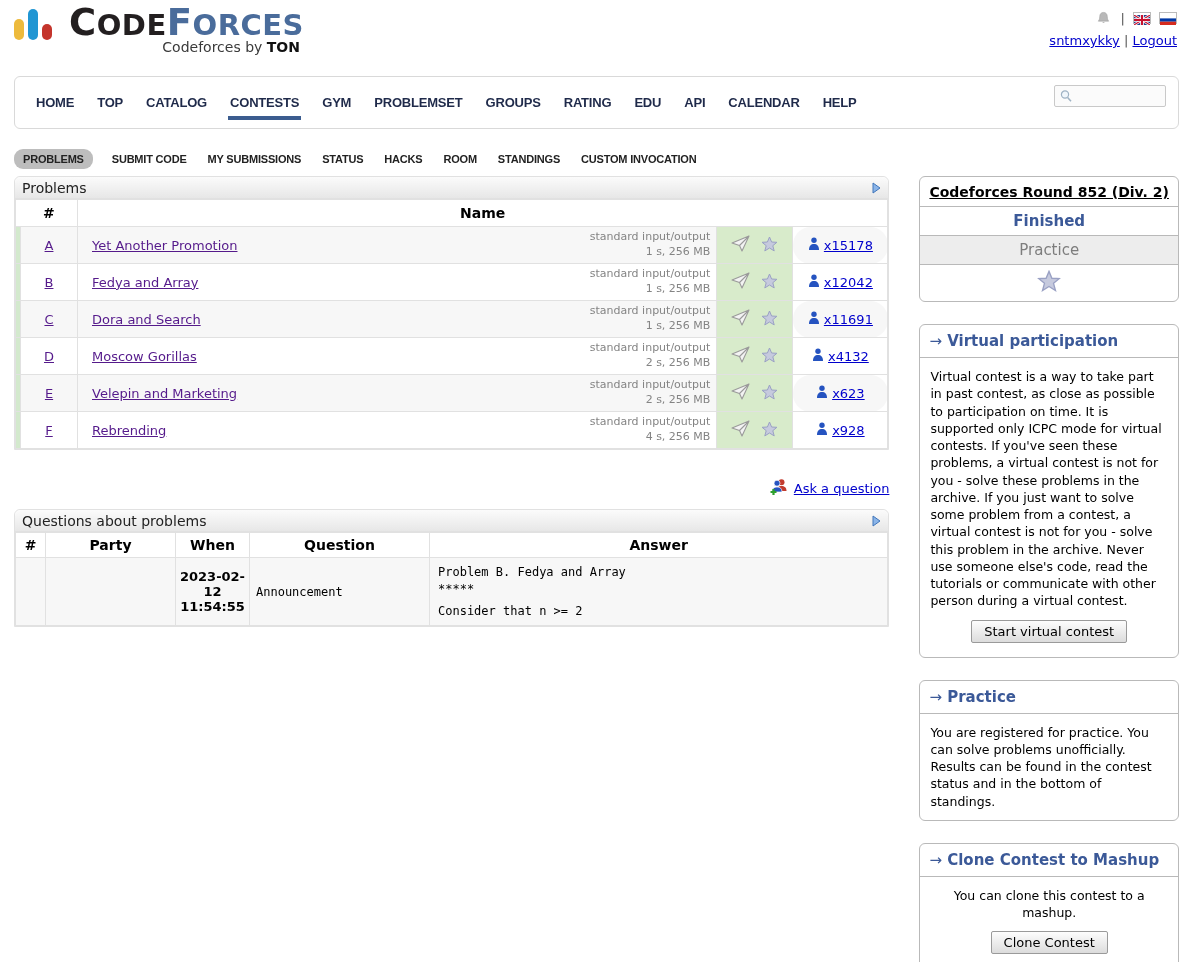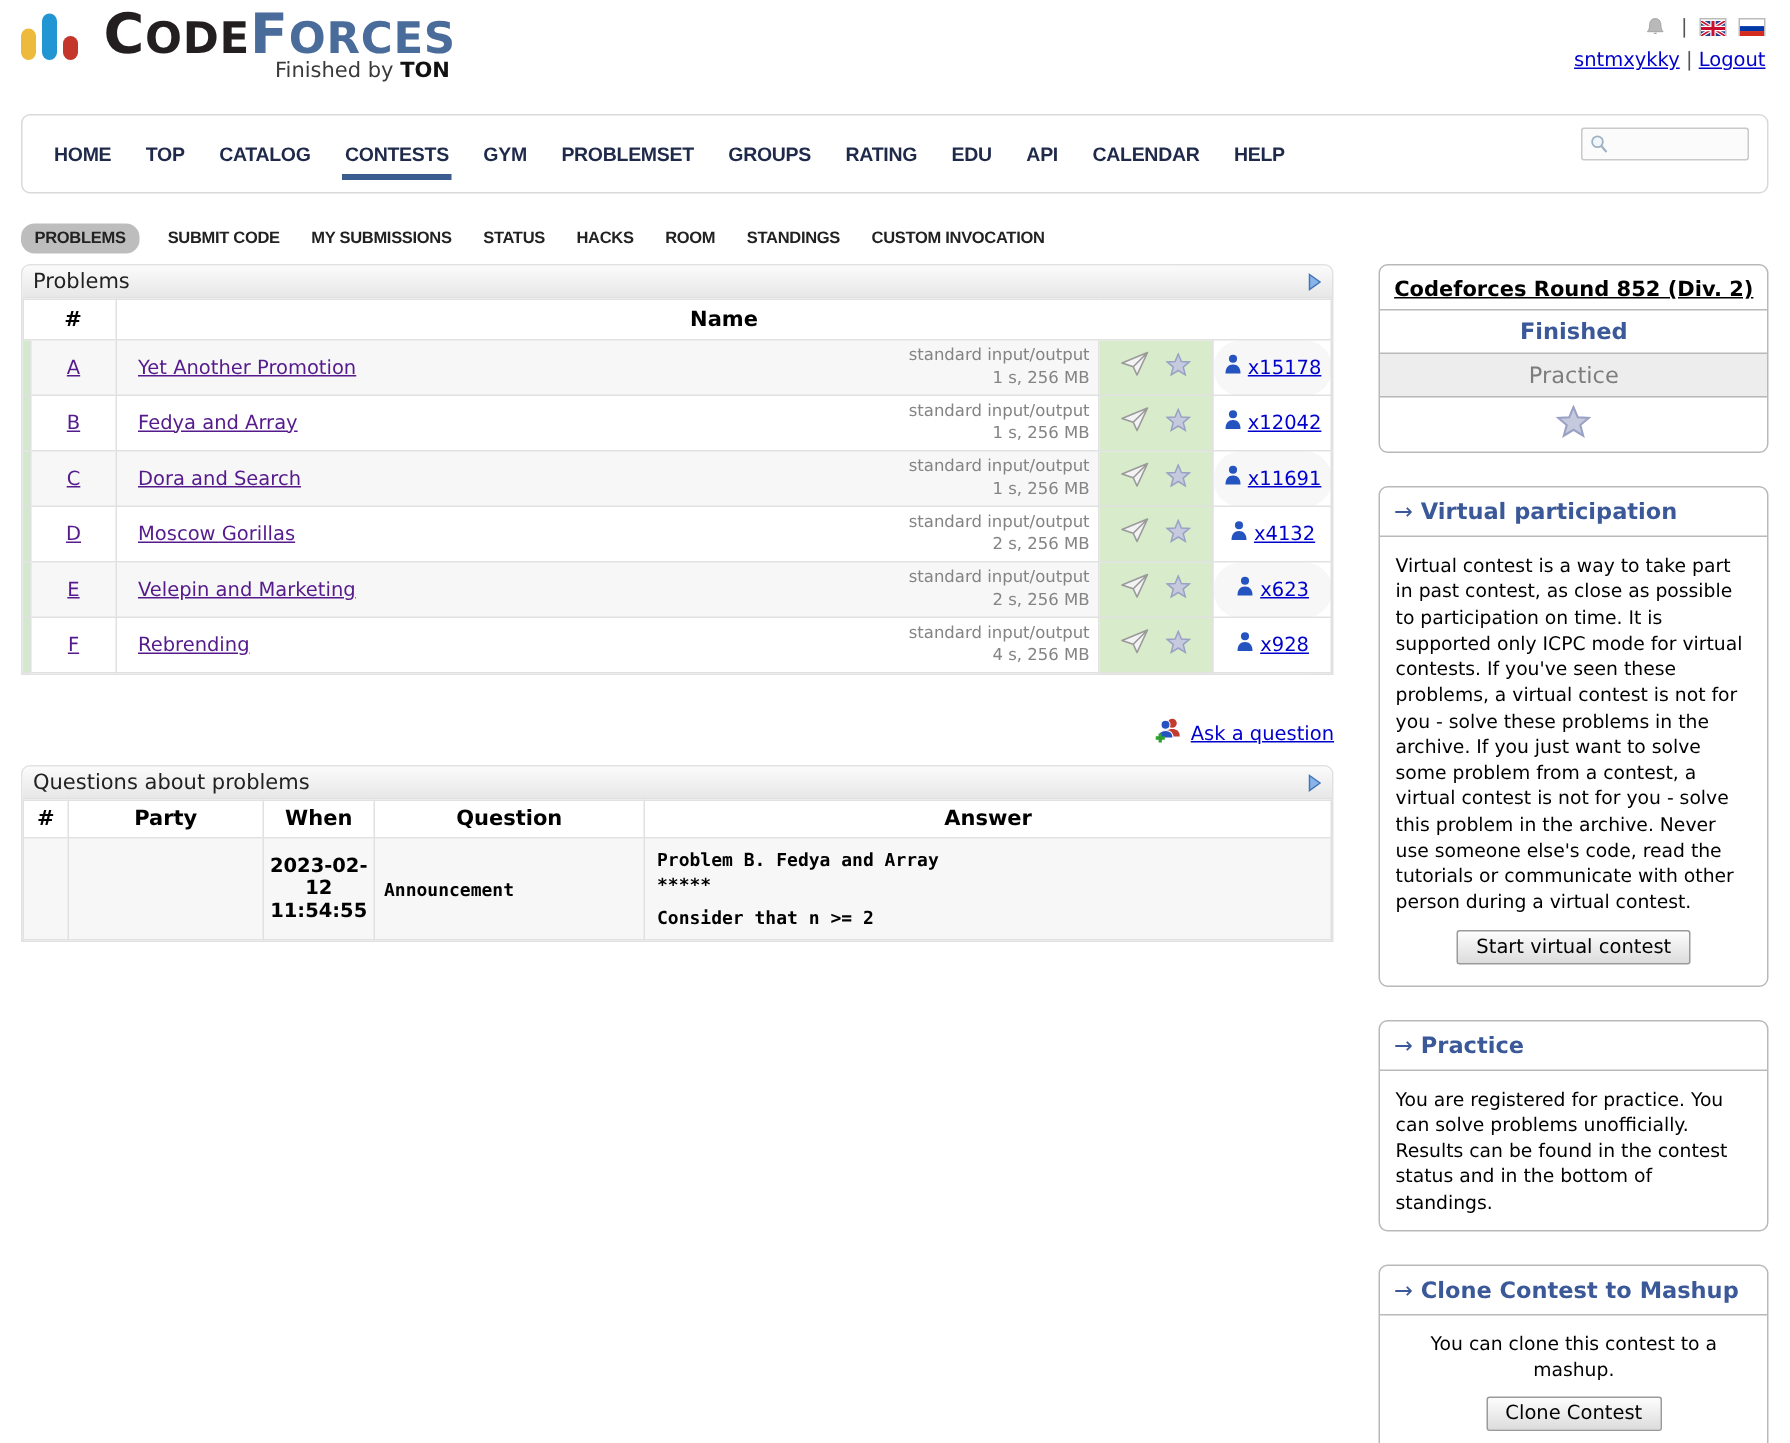--- a/index.html
+++ b/index.html
@@ -69,32 +69,32 @@
   .ptable tr.even td { background:#ffffff; }
   .ptable td { height:37px; font-size:13px; }
   td.strip { width:5px; background:#d3e9cd !important; padding:0; border-right:none; }
   td.pidx { width:57px; text-align:center; }
   td.pidx a, td.pname a.title { color:#551a8b; }
   td.pname { padding:0 6px 0 14px; }
   .pname-flex { display:flex; align-items:center; justify-content:space-between; }
   .limits { text-align:right; font-size:11px; color:#848484; line-height:1.35; }
   td.picons { width:76px; background:#d8ebcb !important; }
   .picons-flex { display:flex; align-items:center; justify-content:center; gap:10px; }
-  td.psolved { width:79px;border-radius:18px; }
+  td.psolved { width:95px;border-radius:18px; }
   .solved-flex { display:flex; align-items:center; justify-content:center; gap:4px; }
   td.psolved a { color:#0000cc; font-size:13px; }
 
   .below-table-link { text-align:right; margin-top:5px; font-size:13px; }
   .below-table-link a { color:#0000cc; }
   .ask-row { display:flex; justify-content:flex-end; align-items:center; gap:5px;
     margin:28px 0 10px 0; font-size:13px; }
   .ask-row a { color:#0000cc; }
 
   .qtable th { height:25px; font-size:14px; background:#fff; }
-  .qtable td { background:#f7f7f7; font-size:12px; vertical-align:middle;font-weight:bold; }
+  .qtable td { background:#f7f7f7; font-size:12px; vertical-align:middle; }
   td.q-idx { width:30px; }
   td.q-party { width:130px; }
   td.q-when { width:74px; text-align:center; font-weight:bold; font-size:13px; padding:4px 2px; }
   td.q-question { width:180px; padding:4px 6px; font-family:"DejaVu Sans Mono","Liberation Mono",monospace; font-size:12px;}
   td.q-answer { padding:6px 8px; font-family:"DejaVu Sans Mono","Liberation Mono",monospace;
     font-size:12px; line-height:1.4; }
   .ans-gap { margin-top:5px; }
 
   
   .sidebox { border:1px solid #b9b9b9; border-radius:6px; margin-bottom:22px; overflow:hidden;
@@ -126,21 +126,21 @@
     <div class="logo">
       <div class="logo-bars">
         <div class="bar bar-y" style="background:#edba3c"></div>
         <div class="bar bar-b" style="background:#2196d3"></div>
         <div class="bar bar-r" style="background:#c4352c"></div>
       </div>
       <div class="logo-textwrap">
         <div class="logo-title">
           <span class="big lg-dark">C</span><span class="small lg-dark">ODE</span><span class="big lg-blue">F</span><span class="small lg-blue">ORCES</span>
         </div>
-        <div class="logo-tagline"><span>Finished by </span><b>TON</b></div>
+        <div class="logo-tagline"><span>Codeforces by </span><b>TON</b></div>
       </div>
     </div>
 
     <div class="header-right">
       <div class="header-icons">
         <span class="search-ico">
           <svg width="15" height="15" viewBox="0 0 16 16">
               <path d="M8 1.5c-2.6 0-4 1.9-4 4.4 0 2.8-.8 4-1.6 4.9h11.2c-.8-.9-1.6-2.1-1.6-4.9 0-2.5-1.4-4.4-4-4.4z" fill="#b9b9b9" stroke="#9c9c9c" stroke-width="0.6"></path>
               <path d="M6.7 11.6a1.4 1.4 0 0 0 2.6 0z" fill="#9c9c9c"></path>
             </svg>

